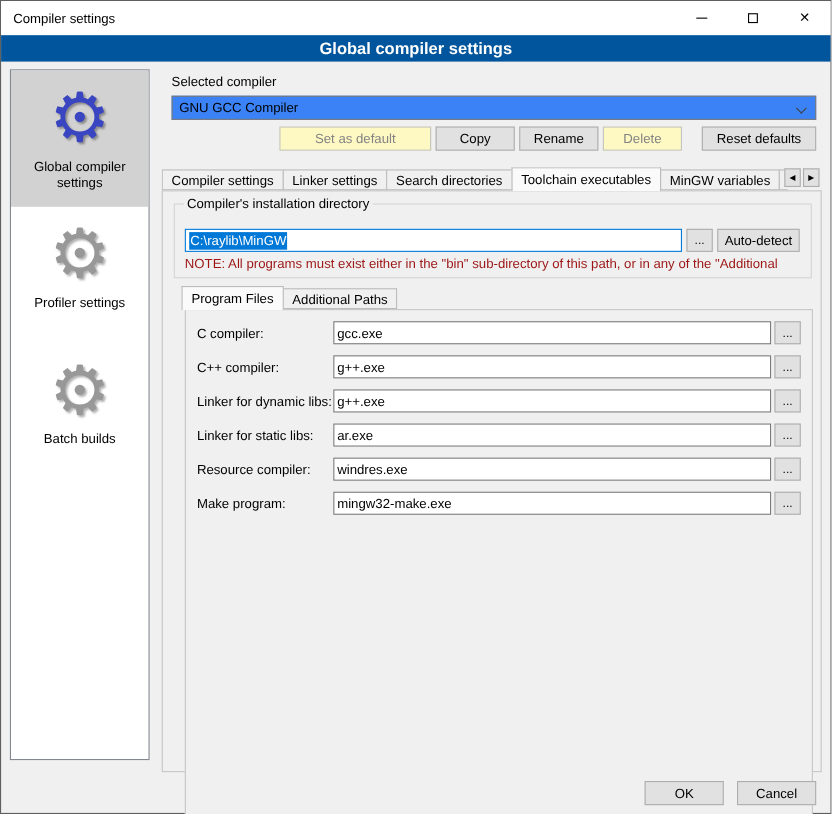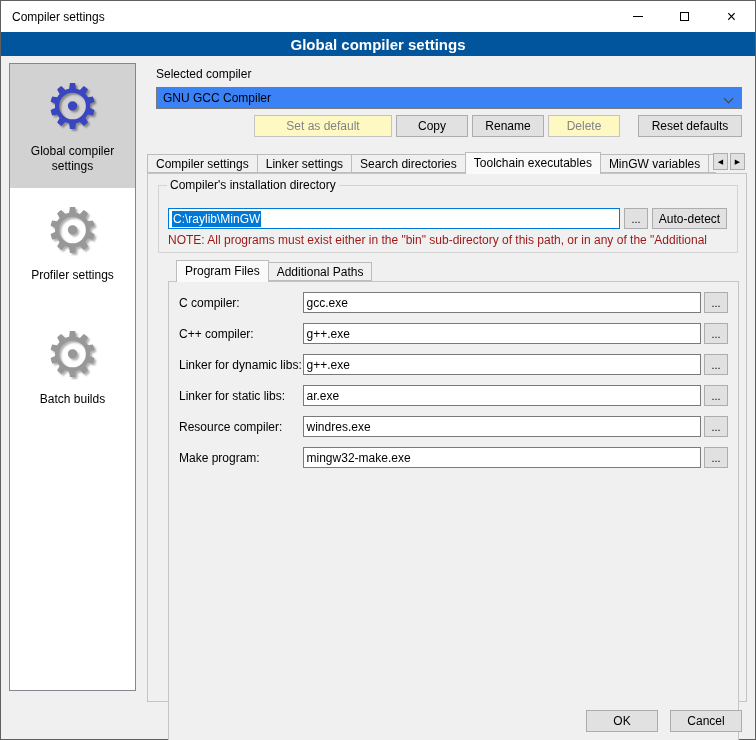--- a/index.html
+++ b/index.html
@@ -64,21 +64,21 @@
   .group-legend { position:absolute; top:-8px; left:8px; background:#f0f0f0; padding:0 3px; }
   .text-input { background:#fff; border:1px solid #7a7a7a; display:flex; align-items:center; padding:0 3px; overflow:hidden; white-space:nowrap; }
   .text-input.focused { border-color:#0078d7; }
   .selected-text { background:var(--selection-bg,#0078d7); color:#fff; padding:1px 1px; }
   .dir-input { position:absolute; left:9px; top:22px; width:452px; height:21px; }
   .dir-browse { position:absolute; left:465px; top:22px; width:24px; height:21px; font-size:11px; }
   .autodetect { position:absolute; left:493px; top:22px; width:75px; height:21px; }
   .note { position:absolute; left:9px; top:47px; right:2px; color:var(--note-color,#9c1616); white-space:nowrap; overflow:hidden; }
 
   
-  .subtabbar { position:absolute; left:28px; top:86px; height:22px; display:flex; align-items:flex-end; }
+  .subtabbar { position:absolute; left:17px; top:86px; height:22px; display:flex; align-items:flex-end; }
   .subpanel { position:absolute; left:20px; top:107px; width:571px; height:506px; background:#f0f0f0; border:1px solid #c5c5c5; overflow:hidden; }
 
   .form-row { display:flex; align-items:center; height:21px; margin:10px 10px 0 10px; }
   .form-label { width:124px; }
   .form-input { width:400px; height:21px; }
   .browse-btn { width:24px; height:21px; margin-left:3px; font-size:11px; }
   .form-combo { width:427px; height:21px; }
   .combo-value { overflow:hidden; white-space:nowrap; }
 
   

